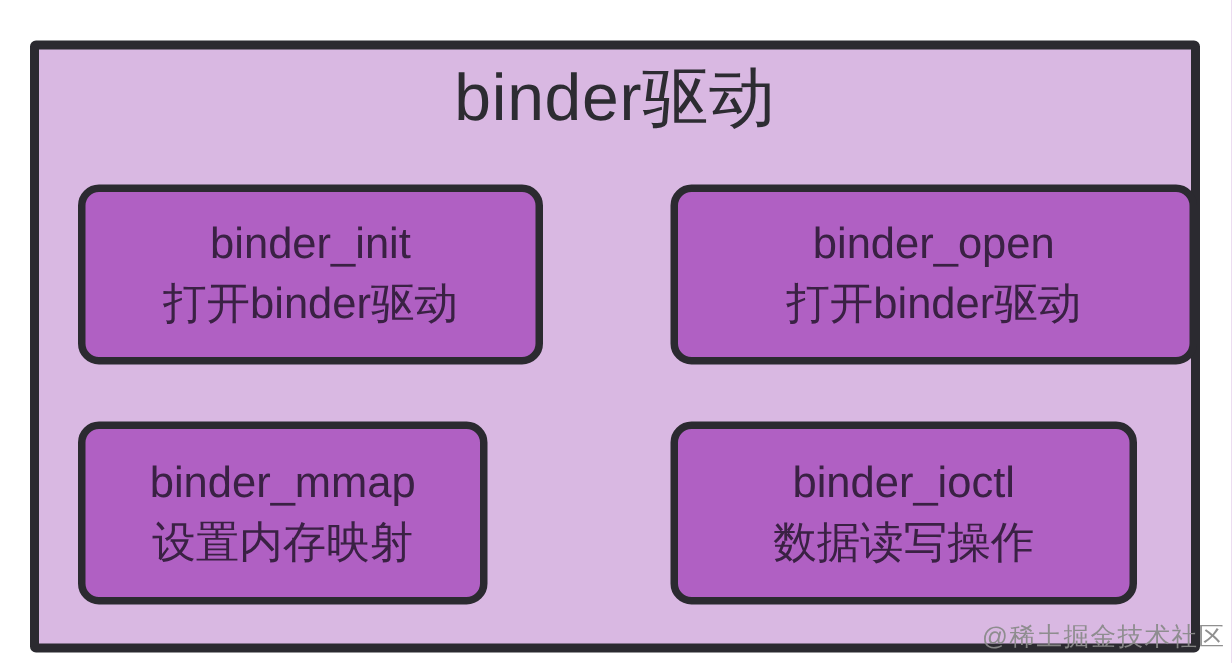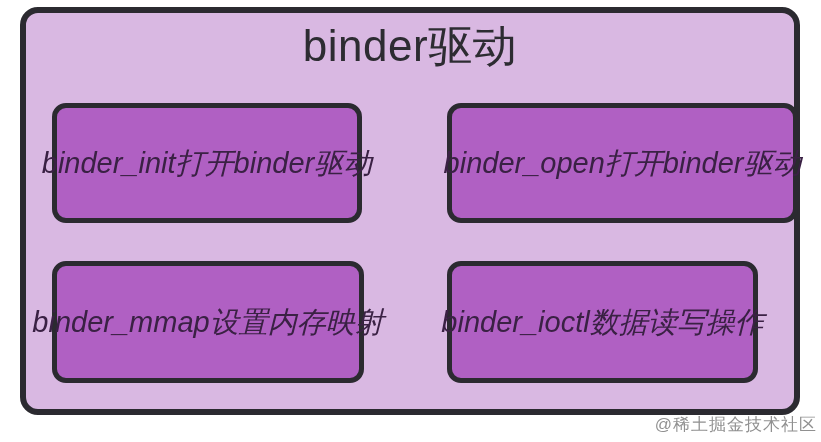--- a/index.html
+++ b/index.html
@@ -10,60 +10,59 @@
     width: 821px;
     height: 442px;
     position: relative;
     background: var(--page-bg, #ffffff);
     font-family: "Liberation Sans", "DejaVu Sans", sans-serif;
     overflow: hidden;
   }
   .outer-box {
     position: absolute;
     left: 20px;
-    top: 7px;
+    top: 27px;
     width: 780px;
     height: 408px;
     box-sizing: border-box;
     background: var(--outer-fill, #d9b8e2);
     border: 6px solid var(--border, #2b2a30);
-    border-radius: 18px;
+    border-radius: 4px;
   }
   .diagram-title {
     position: absolute;
     left: 0;
     right: 0;
     top: 4px;
     text-align: center;
     font-size: 44px;
     line-height: 58px;
     color: var(--title-text, #2d2c32);
     letter-spacing: 0.5px;
     white-space: nowrap;
   }
   .node {
     position: absolute;
     box-sizing: border-box;
     background: var(--node-fill, #b060c3);
     border: 5px solid var(--border, #2b2a30);
     border-radius: 14px;
     display: flex;
-    flex-direction: row;
+    flex-direction: column;
     align-items: center;
     justify-content: center;
     color: var(--node-text, #3a2144);
     font-size: 29px;
     line-height: 1.38;
     text-align: center;
     white-space: nowrap;
-    font-style: italic;
   }
   .node-init  { left: 26px;  top: 90px;  width: 310px; height: 120px; }
   .node-open  { left: 421px; top: 90px;  width: 351px; height: 120px; }
-  .node-mmap  { left: 26px;  top: 248px; width: 312px; height: 122px; }
+  .node-mmap  { left: 26px;  top: 248px; width: 273px; height: 122px; }
   .node-ioctl { left: 421px; top: 248px; width: 311px; height: 122px; text-align: right; }
   .watermark {
     position: absolute;
     right: 4px;
     top: 413px;
     z-index: 10;
     font-size: 17px;
     letter-spacing: 1px;
     color: var(--watermark-text, #8b8b8b);
     opacity: 0.95;

